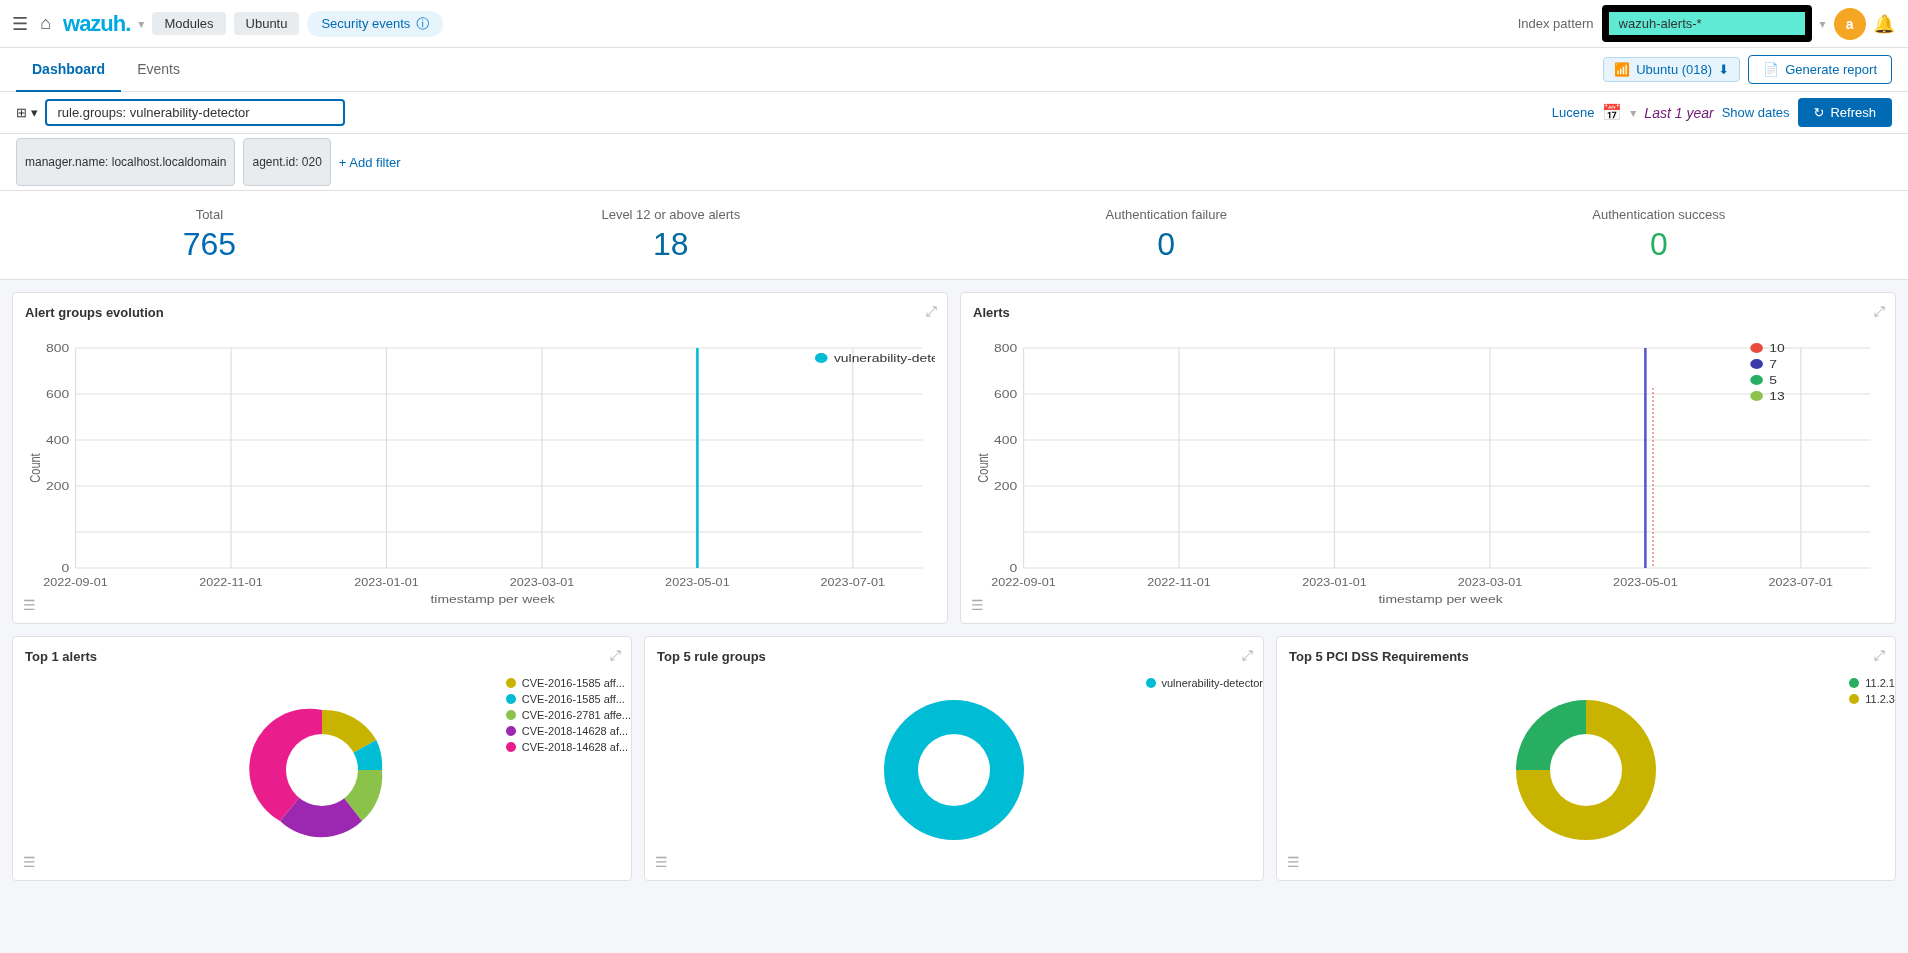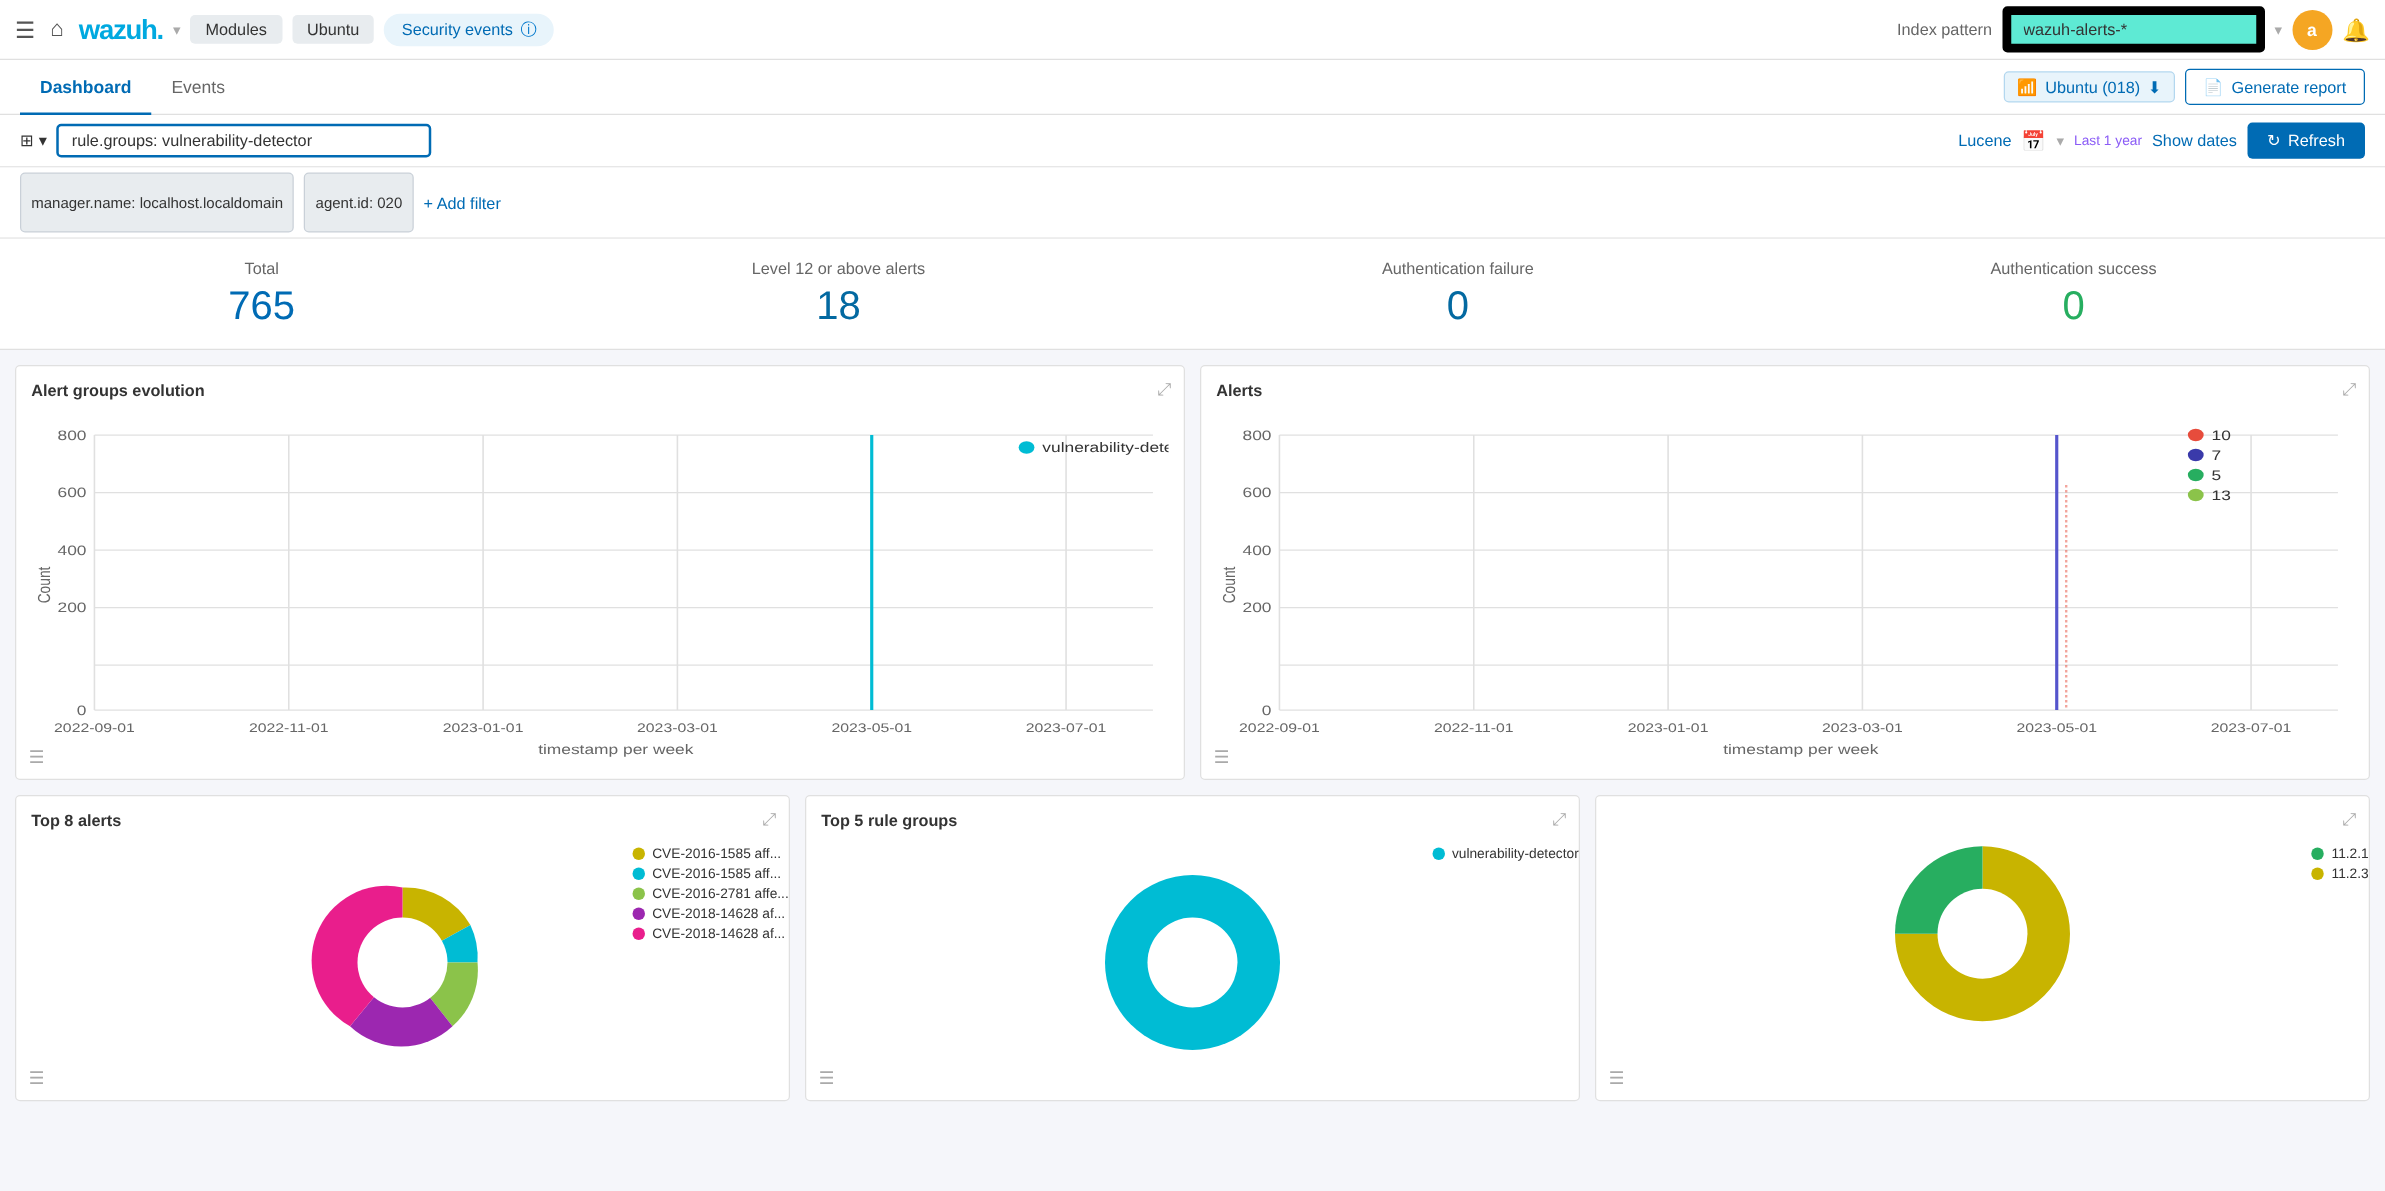--- a/index.html
+++ b/index.html
@@ -69,21 +69,21 @@
     .filter-toggle { display: flex; align-items: center; gap: 4px; cursor: pointer; }
     .filter-query {
       border: 2px solid #006bb4; border-radius: 4px; padding: 4px 10px;
       font-size: 13px; color: #333; background: #fff; min-width: 300px;
     }
     .filter-spacer { flex: 1; }
     .lucene-btn {
       background: none; border: none; color: #006bb4; font-size: 13px; cursor: pointer;
     }
     .calendar-icon { font-size: 16px; color: #555; cursor: pointer; }
-    .time-range { font-size: 11px; color: #8b5cf6; }
+    .time-range { font-size: 14px; color: #701a75; font-style: italic; }
     .show-dates-btn { background: none; border: none; color: #006bb4; font-size: 13px; cursor: pointer; }
     .refresh-btn {
       background: #006bb4; border: none; border-radius: 4px; padding: 7px 16px;
       font-size: 13px; color: #fff; cursor: pointer; display: flex; align-items: center; gap: 6px;
     }
 
     
     .filter-tags-bar {
       background: #fff; border-bottom: 1px solid #e0e0e0;
       display: flex; align-items: center; padding: 4px 16px; gap: 8px; flex-wrap: wrap;
@@ -320,21 +320,21 @@
         <text x="630" y="72" font-size="11" fill="#333">13</text>
       </svg>
     </div>
     <span class="chart-menu-icon">☰</span>
   </div>
 </div>
 
 <div class="bottom-charts-grid">
 
   <div class="donut-panel">
-    <div class="chart-title">Top 8 alerts</div>
+    <div class="chart-title">Top 1 alerts</div>
     <span class="chart-expand-icon">⤢</span>
     <div class="donut-area">
       <svg width="180" height="180" viewBox="0 0 180 180">
 
         <path d="M90,90 L90,30 A60,60 0 0,1 144.3,60 Z" fill="#c8b400"></path>
 
         <path d="M90,90 L144.3,60 A60,60 0 0,1 150,90 Z" fill="#00bcd4"></path>
 
         <path d="M90,90 L150,90 A60,60 0 0,1 130,141 Z" fill="#8bc34a"></path>
 
@@ -382,20 +382,21 @@
     <div class="legend-area">
       <div class="legend-item">
         <span class="legend-dot" style="background:#00bcd4"></span>
         <span>vulnerability-detector</span>
       </div>
     </div>
     <span class="chart-menu-icon">☰</span>
   </div>
 
   <div class="donut-panel">
+    <div class="chart-title">Top 5 PCI DSS Requirements</div>
     <span class="chart-expand-icon">⤢</span>
     <div class="donut-area">
       <svg width="180" height="180" viewBox="0 0 180 180">
 
         <path d="M90,90 L90,20 A70,70 0 1,1 20,90 Z" fill="#c8b400"></path>
         <path d="M90,90 L20,90 A70,70 0 0,1 90,20 Z" fill="#27ae60"></path>
         <circle cx="90" cy="90" r="36" fill="white"></circle>
       </svg>
     </div>
     <div class="legend-area">

